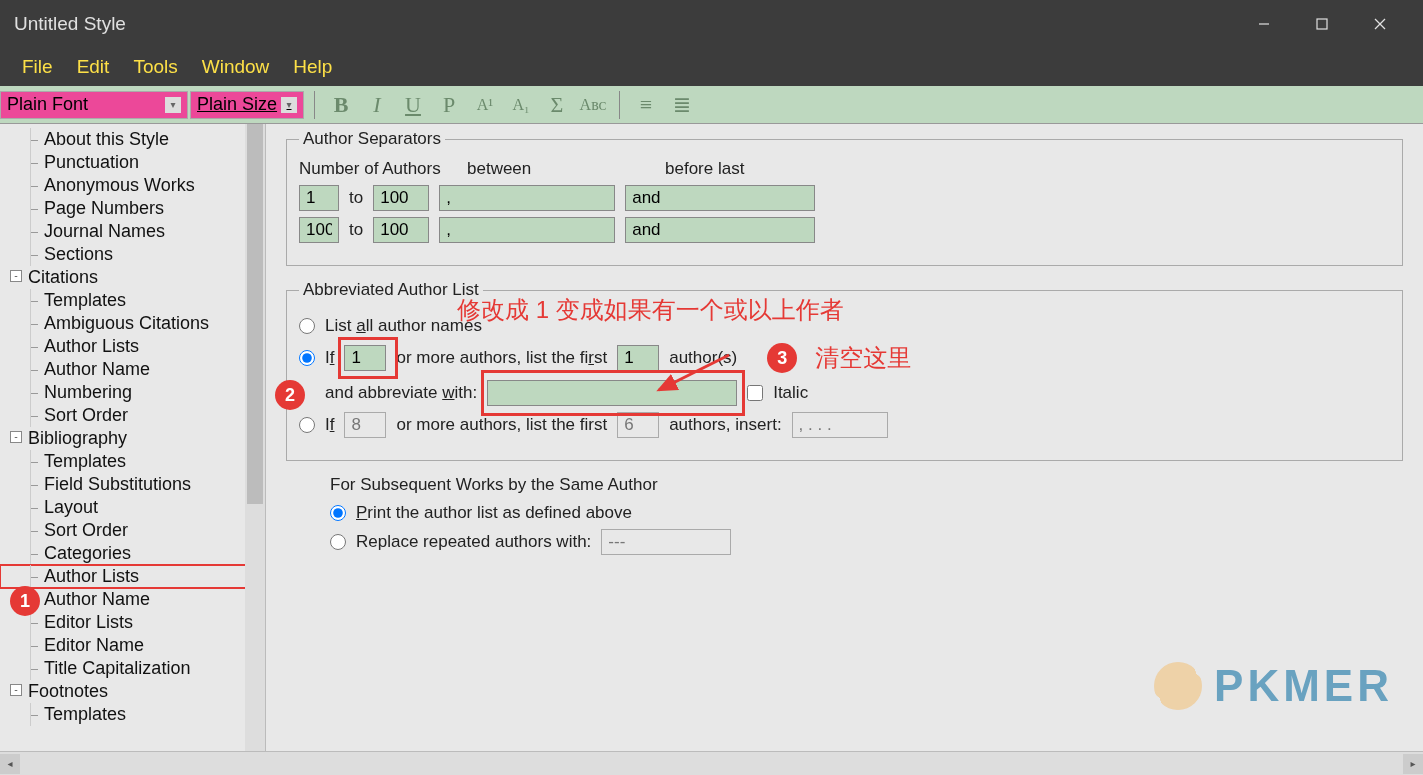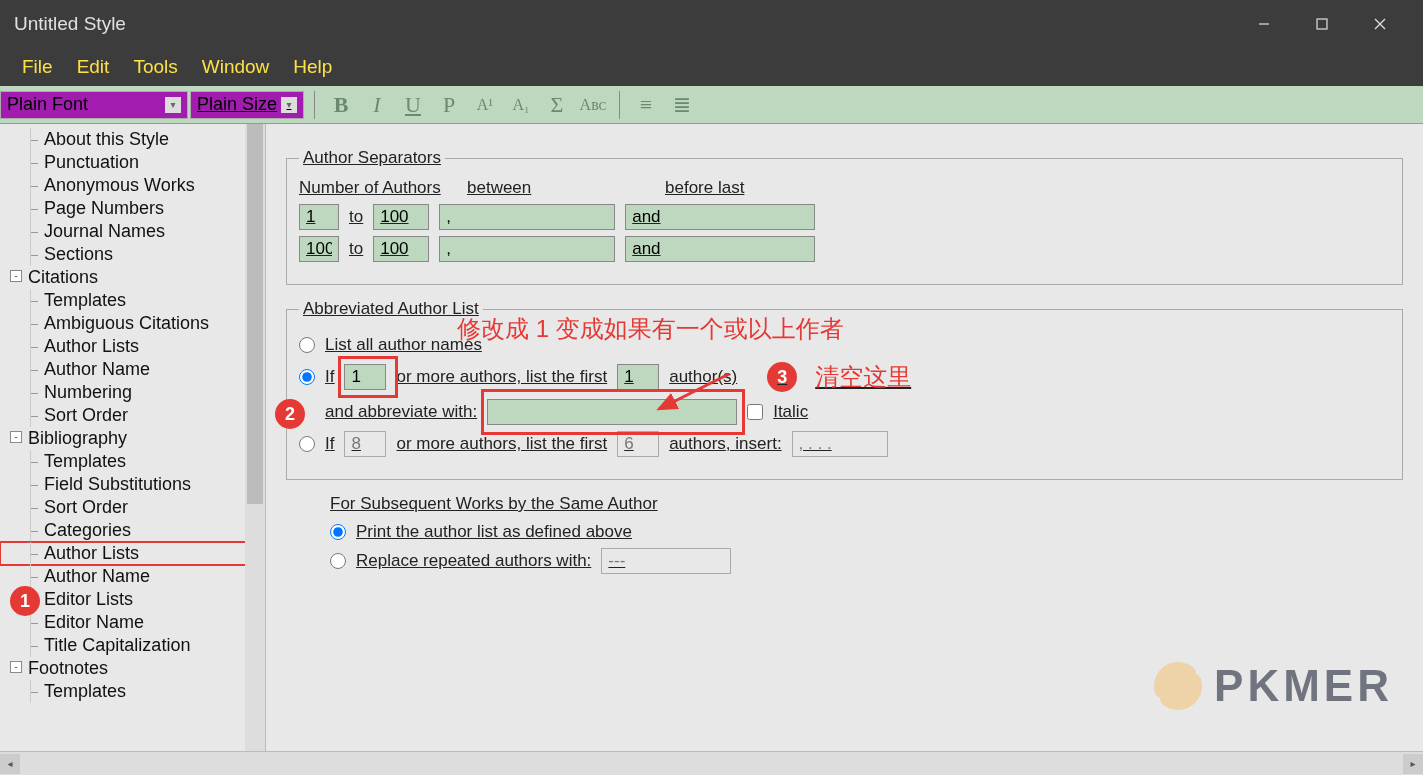--- a/index.html
+++ b/index.html
@@ -8,21 +8,21 @@
 .titlebar { height: 48px; background: #3c3c3c; color: #e0e0e0; display: flex; align-items: center; padding: 0 14px; font-size: 19px; font-weight: 300; }
 .titlebar .title { flex: 1; }
 .titlebar .win-controls { display: flex; gap: 0; }
 .titlebar .win-btn { width: 58px; height: 48px; display: flex; align-items: center; justify-content: center; cursor: pointer; }
 .titlebar .win-btn svg { width: 14px; height: 14px; stroke: #e0e0e0; stroke-width: 1.2; fill: none; }
 
 .menubar { height: 38px; background: #3c3c3c; color: #fde047; display: flex; align-items: center; padding: 0 10px; gap: 0; font-size: 19px; }
 .menubar .menu-item { padding: 6px 12px; cursor: pointer; }
 
 .toolbar { height: 38px; background: #bed8bf; display: flex; align-items: center; border-bottom: 1px solid #999; }
-.toolbar .combo { height: 28px; background: #a21caf; border: 1px solid #aaa; display: flex; align-items: center; padding: 0 6px; font-size: 18px; margin-right: 2px; }
+.toolbar .combo { height: 28px; background: #ec4899; border: 1px solid #aaa; display: flex; align-items: center; padding: 0 6px; font-size: 18px; margin-right: 2px; }
 .toolbar .combo.font { width: 188px; }
 .toolbar .combo.size { width: 114px; text-decoration: underline; }
 .toolbar .combo .arrow { margin-left: auto; width: 16px; height: 16px; background: #ddd; display:flex; align-items:center; justify-content:center; font-size:10px; color:#666; }
 .toolbar .sep { width: 1px; height: 28px; background: #888; margin: 0 8px; }
 .toolbar .tbtn { width: 36px; height: 28px; display: flex; align-items: center; justify-content: center; color: #6b8a6c; font-family: "Times New Roman", serif; font-size: 22px; cursor: pointer; }
 .toolbar .tbtn.small { font-size: 16px; }
 
 .workspace { display: flex; height: calc(775px - 48px - 38px - 38px - 24px); }
 .sidebar { width: 266px; background: #e8e8e8; border-right: 1px solid #bbb; overflow-y: auto; position: relative; }
 .tree { font-size: 18px; color: #111; padding: 4px 0; }
@@ -30,39 +30,39 @@
 .tree .node.group { padding-left: 28px; }
 .tree .node.child { padding-left: 44px; }
 .tree .node .exp { position:absolute; left:10px; top:4px; width:12px; height:12px; border:1px solid #888; background:#fff; font-size:10px; line-height:10px; text-align:center; font-family:monospace; color:#555; }
 .tree .node.child::before { content:""; position:absolute; left:30px; top:50%; width:8px; height:1px; background:#999; }
 .tree .node.child::after { content:""; position:absolute; left:30px; top:0; bottom:0; width:1px; background:#ccc; }
 .tree .node.selected { outline: 2px solid #e53935; outline-offset: -1px; }
 
 .vscroll { position:absolute; right:0; top:0; width:20px; height:100%; background:#ddd; }
 .vscroll .thumb { position:absolute; left:2px; right:2px; top:0; height:380px; background:#bcbcbc; }
 
-.content { flex: 1; background: #e8e8e8; padding: 24px 20px; font-size: 17px; color: #222; overflow: auto; position: relative; text-decoration: underline; }
+.content { flex: 1; background: #e8e8e8; padding: 5px 20px; font-size: 17px; color: #222; overflow: auto; position: relative; }
 fieldset { border: 1px solid #aaa; padding: 10px 12px 16px; margin-bottom: 14px; }
 legend { padding: 0 4px; font-size: 17px; }
 .row { display: flex; align-items: center; gap: 10px; margin: 6px 0; }
 .inp { background: #bed8bf; border: 1px solid #888; padding: 2px 6px; font-size: 17px; height: 26px; }
 .inp.gray { background: #e8e8e8; color:#777; border:1px solid #aaa; }
 input[type=radio], input[type=checkbox] { width:16px; height:16px; }
 .col-headers { display:flex; gap:18px; font-size:17px; margin-bottom:4px; }
 
 .callout { position:absolute; background:#e53935; color:#fff; border-radius:50%; width:30px; height:30px; display:flex; align-items:center; justify-content:center; font-size:18px; font-weight:bold; z-index:10; }
 .red-box { position:absolute; border: 3px solid #e53935; z-index:9; pointer-events:none; }
 .red-text { position:absolute; color:#e53935; font-size:24px; z-index:10; font-weight:500; }
 .arrow-svg { position:absolute; z-index:10; pointer-events:none; }
 
 .hscroll { height: 24px; background: #ddd; border-top: 1px solid #bbb; display:flex; align-items:center; }
 .hscroll .hbtn { width:20px; height:20px; background:#ccc; display:flex; align-items:center; justify-content:center; font-size:10px; color:#555; }
 .hscroll .htrack { flex:1; height:20px; position:relative; }
 
-.watermark { position:absolute; right:30px; bottom:40px; font-size:44px; font-weight:bold; color:#0f172a; opacity:0.55; letter-spacing:4px; display:flex; align-items:center; gap:12px; pointer-events:none; }
+.watermark { position:absolute; right:30px; bottom:40px; font-size:44px; font-weight:bold; color:#0369a1; opacity:0.55; letter-spacing:4px; display:flex; align-items:center; gap:12px; pointer-events:none; }
 .watermark .logo { width:48px; height:48px; border-radius:50%; background: radial-gradient(circle at 40% 35%, #f4b860 55%, transparent 56%), radial-gradient(circle at 60% 65%, #f4b860 55%, transparent 56%); position:relative; opacity:0.85; }
 
 u.mn { text-decoration: underline; }
 </style>
 </head>
 <body>
 
 <div class="titlebar">
   <span class="title">Untitled Style</span>
   <div class="win-controls">
@@ -128,20 +128,21 @@
         <div class="node group"><span class="exp">-</span><span>Citations</span></div>
         <div class="node child"><span>Templates</span></div>
         <div class="node child"><span>Ambiguous Citations</span></div>
         <div class="node child"><span>Author Lists</span></div>
         <div class="node child"><span>Author Name</span></div>
         <div class="node child"><span>Numbering</span></div>
         <div class="node child"><span>Sort Order</span></div>
         <div class="node group"><span class="exp">-</span><span>Bibliography</span></div>
         <div class="node child"><span>Templates</span></div>
         <div class="node child"><span>Field Substitutions</span></div>
+        <div class="node child"><span>Layout</span></div>
         <div class="node child"><span>Sort Order</span></div>
         <div class="node child"><span>Categories</span></div>
         <div class="node child selected"><span>Author Lists</span></div>
         <div class="node child"><span>Author Name</span></div>
         <div class="node child"><span>Editor Lists</span></div>
         <div class="node child"><span>Editor Name</span></div>
         <div class="node child"><span>Title Capitalization</span></div>
         <div class="node group"><span class="exp">-</span><span>Footnotes</span></div>
         <div class="node child"><span>Templates</span></div>
       </div>

